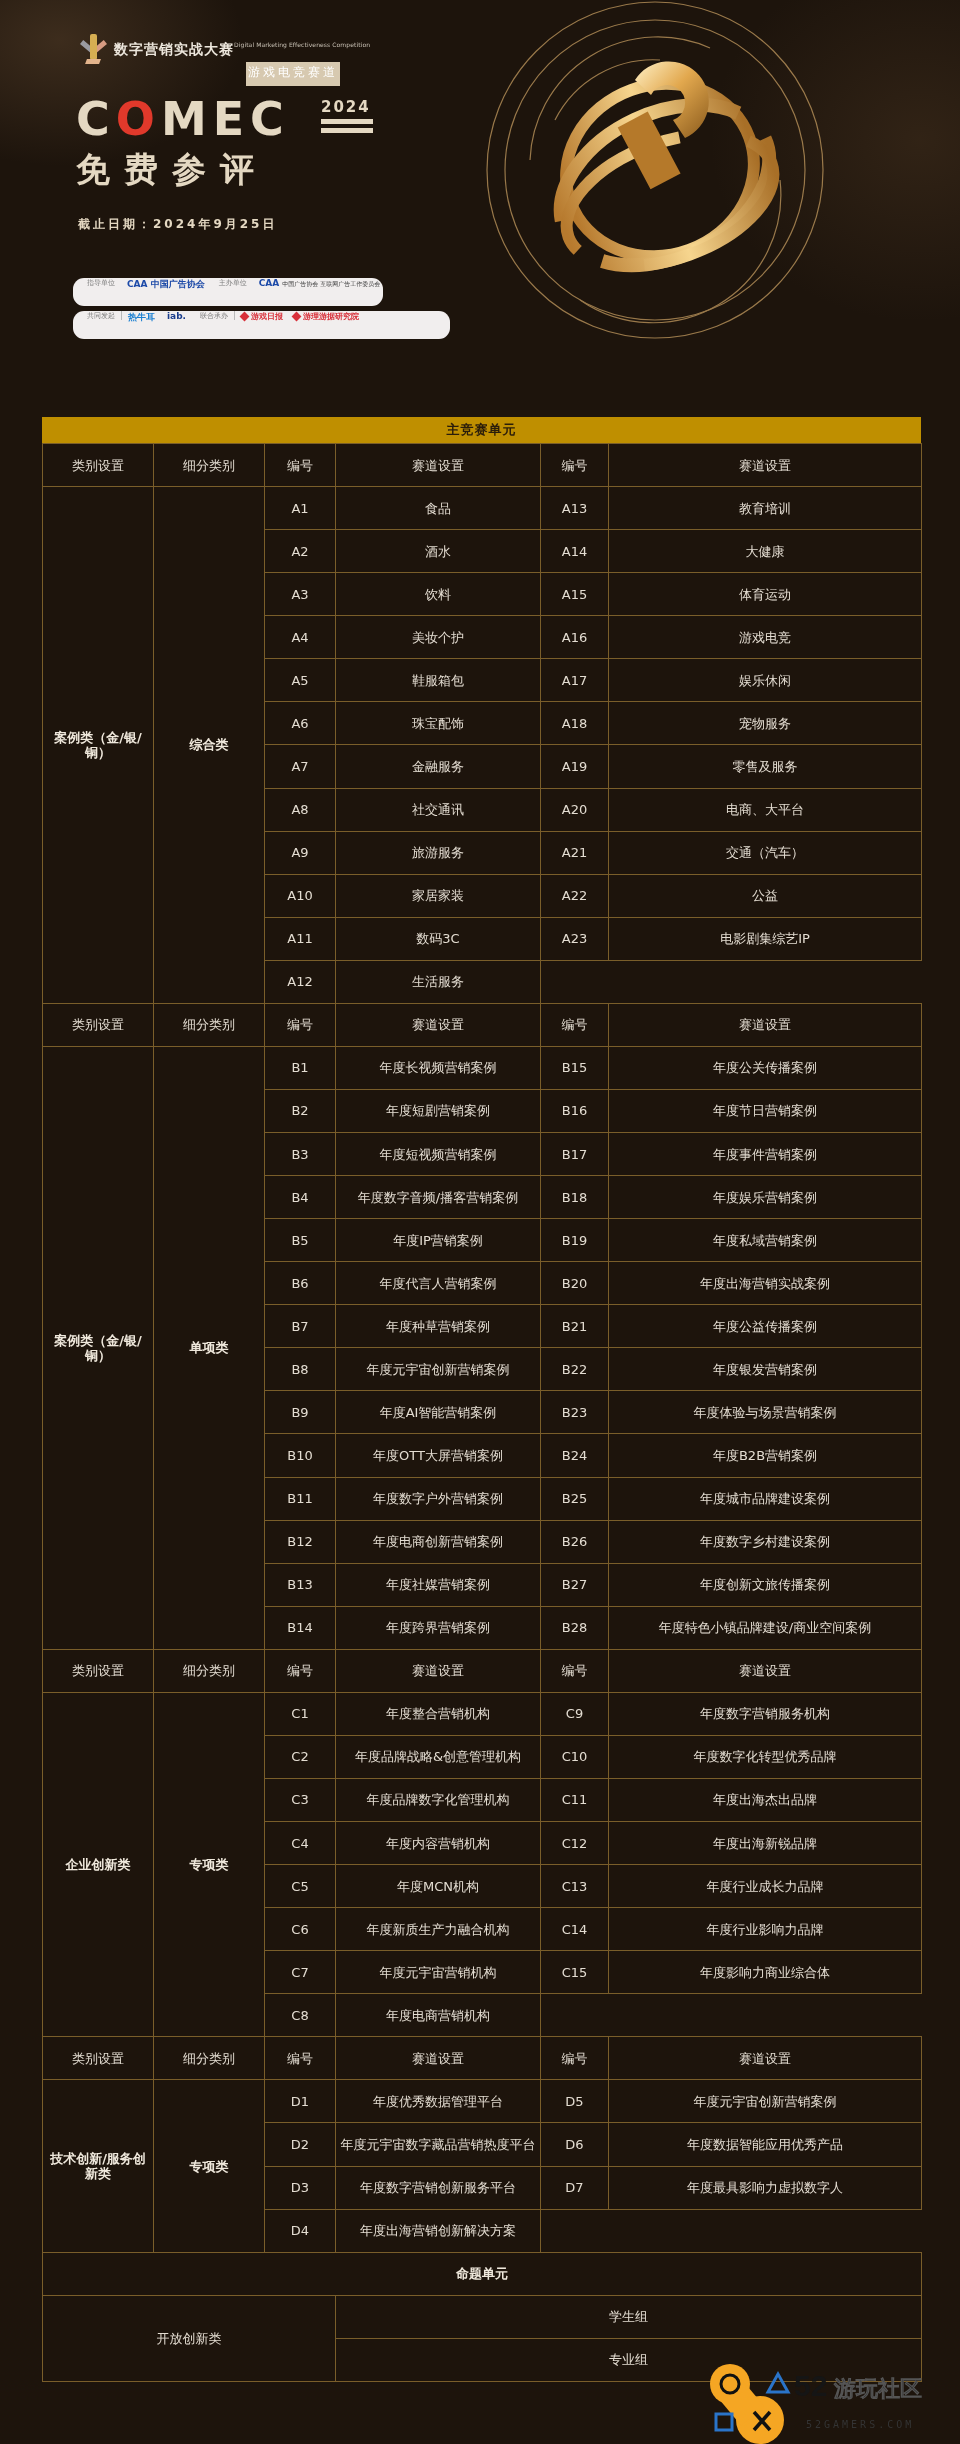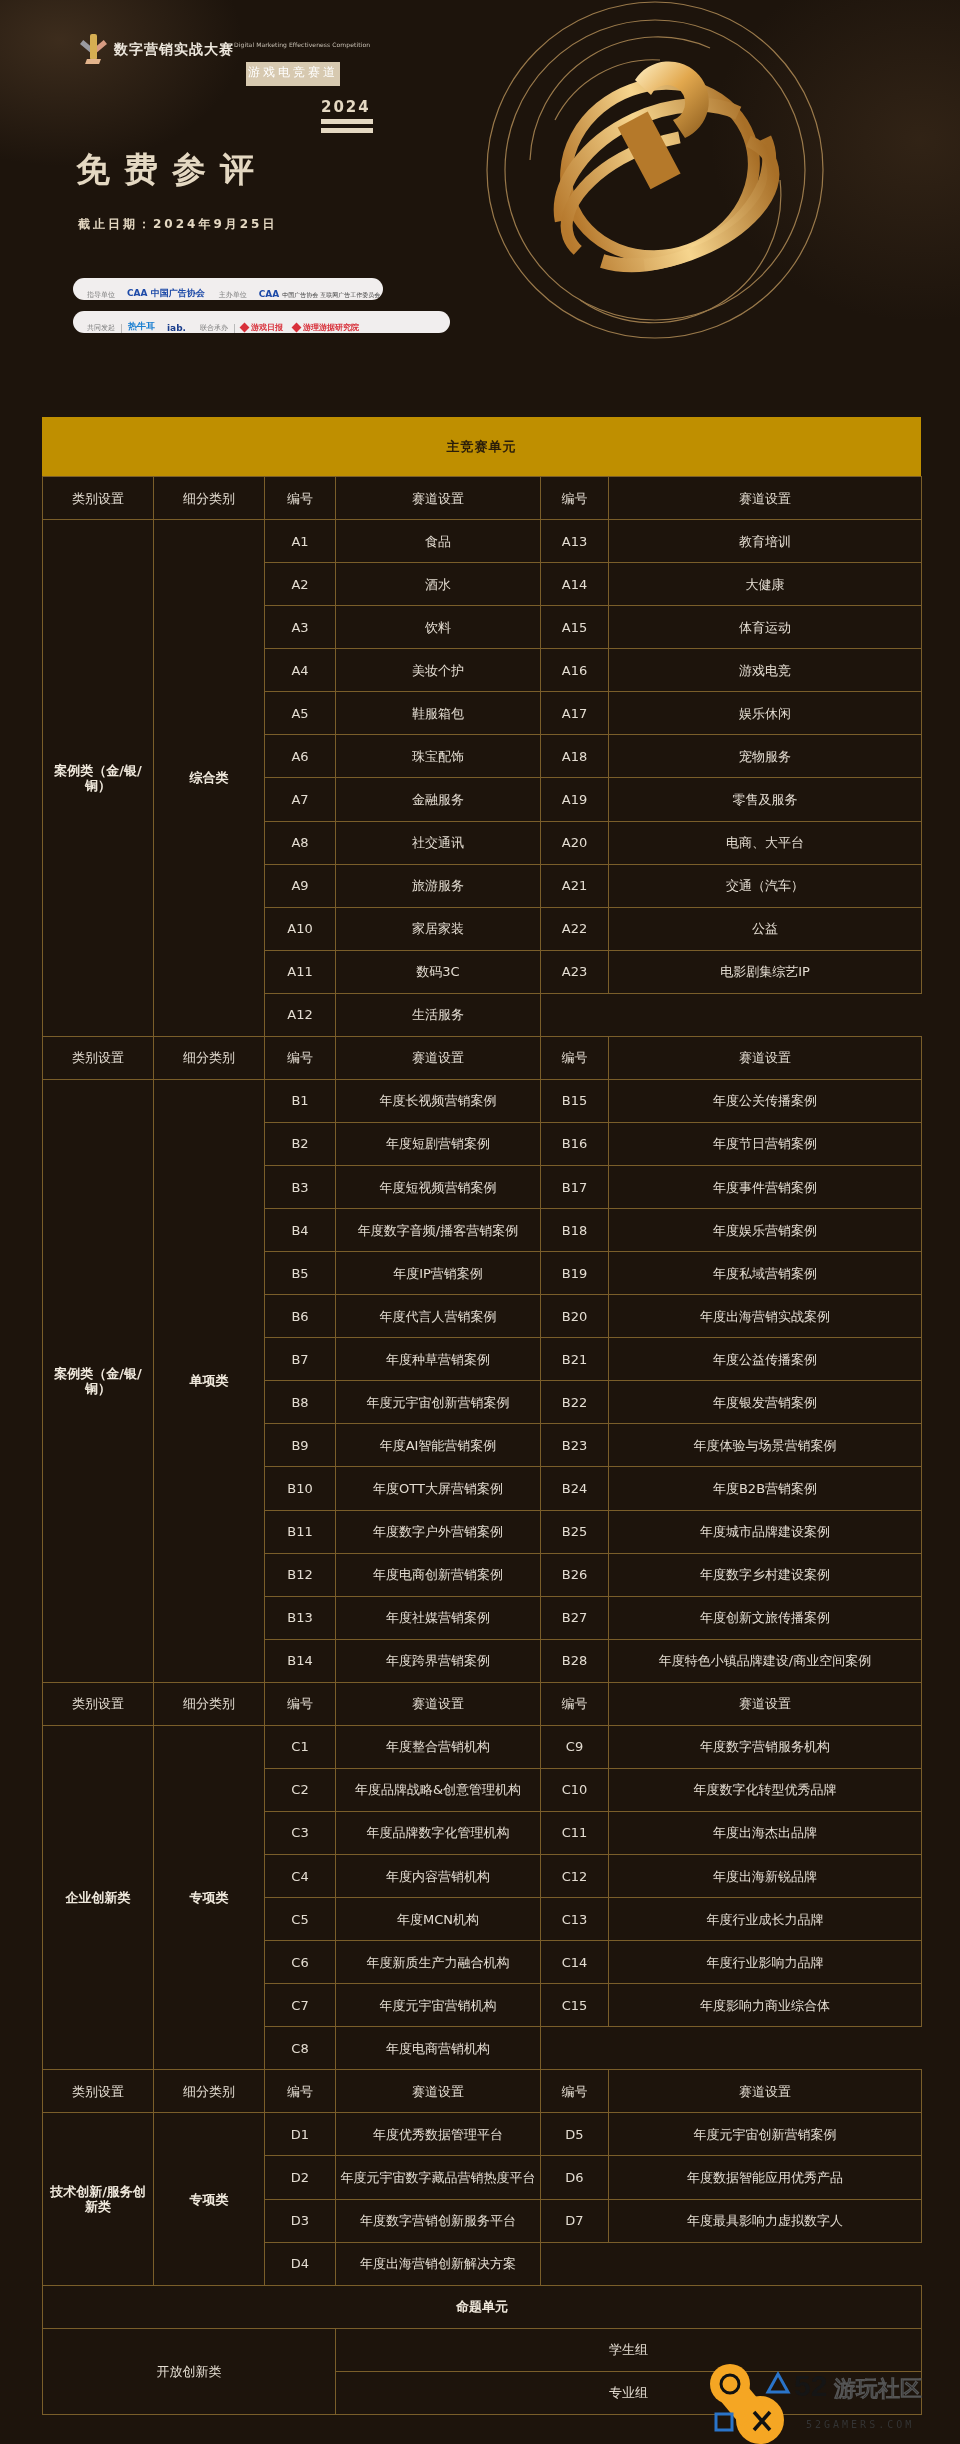--- a/index.html
+++ b/index.html
@@ -27,38 +27,38 @@
   .comec-word { font-family: "DejaVu Sans", sans-serif; font-size: 46px; font-weight: bold; color: #e4d8c2; letter-spacing: 6px; line-height: 46px; }
   .comec-word .red { color: #e0392b; }
   .year { position: absolute; left: 289px; top: 99px; width: 52px; margin-left: 32px; }
   .year-num { font-size: 15px; color: #e4d8c2; letter-spacing: 2px; font-weight: bold; line-height: 16px; }
   .year-bar { height: 5px; background: #e4d8c2; margin-top: 4px; }
   .year-bar2 { height: 5px; background: #e4d8c2; margin-top: 4px; }
 
   .free { position: absolute; left: 76px; top: 148px; font-size: 34px; font-weight: bold; color: #e4d8c2; letter-spacing: 14px; line-height: 42px; }
   .deadline { position: absolute; left: 78px; top: 216px; font-size: 12px; font-weight: bold; color: #e4d8c2; letter-spacing: 3px; }
 
-  .pill { position: absolute; height: 22px; background: #f1eeee; border-radius: 11px; display: flex; align-items: flex-end;
+  .pill { position: absolute; height: 28px; background: #f1eeee; border-radius: 11px; display: flex; align-items: flex-start;
     padding: 0 14px; font-size: 7px; color: #7b7b7b; white-space: nowrap; }
   .pill-1 { left: 73px; top: 278px; width: 310px; }
   .pill-2 { left: 73px; top: 311px; width: 377px; }
   .pill .lbl { margin-right: 4px; }
   .pill .sep { width: 1px; height: 9px; background: #b9b9b9; margin: 0 6px 0 2px; }
   .pill .logo-blue { color: #1d4aa8; font-weight: bold; font-size: 9px; margin-right: 14px; }
   .pill .logo-blue small { font-size: 6px; font-weight: normal; color: #3a3a3a; margin-left: 3px; }
   .pill .logo-red { color: #d8303a; font-weight: bold; font-size: 8px; margin-right: 10px; }
   .pill .logo-bird { color: #1a7fd1; font-weight: bold; font-size: 9px; margin-right: 12px; }
   .pill .logo-iab { color: #1a3d8c; font-weight: bold; font-size: 9px; margin-right: 14px; }
   .pill .dot-red { display: inline-block; width: 7px; height: 7px; background: #d8303a; transform: rotate(45deg); margin-right: 3px; vertical-align: middle; }
 
   .emblem { position: absolute; left: 460px; top: 0px; width: 440px; height: 345px; }
 
   
   .tbl { position: absolute; left: 42px; top: 417px; width: 879px; }
-  .band { height: 59px; background: #bf8f00; color: #2a1d0a; font-weight: bold; font-size: 13px;
+  .band { height: 26px; background: #bf8f00; color: #2a1d0a; font-weight: bold; font-size: 13px;
     display: flex; align-items: center; justify-content: center; letter-spacing: 1px; }
   table { border-collapse: collapse; width: 879px; table-layout: fixed; border-radius: 13px; }
   td { border: 1px solid #7a5e2a; height: 43.07px; text-align: center; vertical-align: middle;
     font-size: 13px; color: #e4ddd2; padding: 0 4px; line-height: 15px; }
   td.hd { color: #e4ddd2; }
   td.cat { font-weight: bold; color: #efe8dc; }
   td.blank-r { border-right: none; }
   td.unit { font-weight: bold; color: #efe8dc; }
 
   
@@ -75,20 +75,23 @@
         <div class="stem"></div>
         <div class="base"></div>
     </div>
     <div class="brand-text">
       <span class="brand-cn">数字营销实战大赛</span>
       <span class="brand-en">Digital Marketing Effectiveness Competition</span>
     </div>
   </div>
   <div class="track-badge">游戏电竞赛道</div>
 
+  <div class="comec">
+    <span class="comec-word"><span>C</span><span class="red">O</span><span>MEC</span></span>
+  </div>
   <div class="year">
     <div class="year-num">2024</div>
     <div class="year-bar"></div>
     <div class="year-bar2"></div>
   </div>
 
   <div class="free">免费参评</div>
   <div class="deadline">截止日期：2024年9月25日</div>
 
   <div class="pill pill-1">

